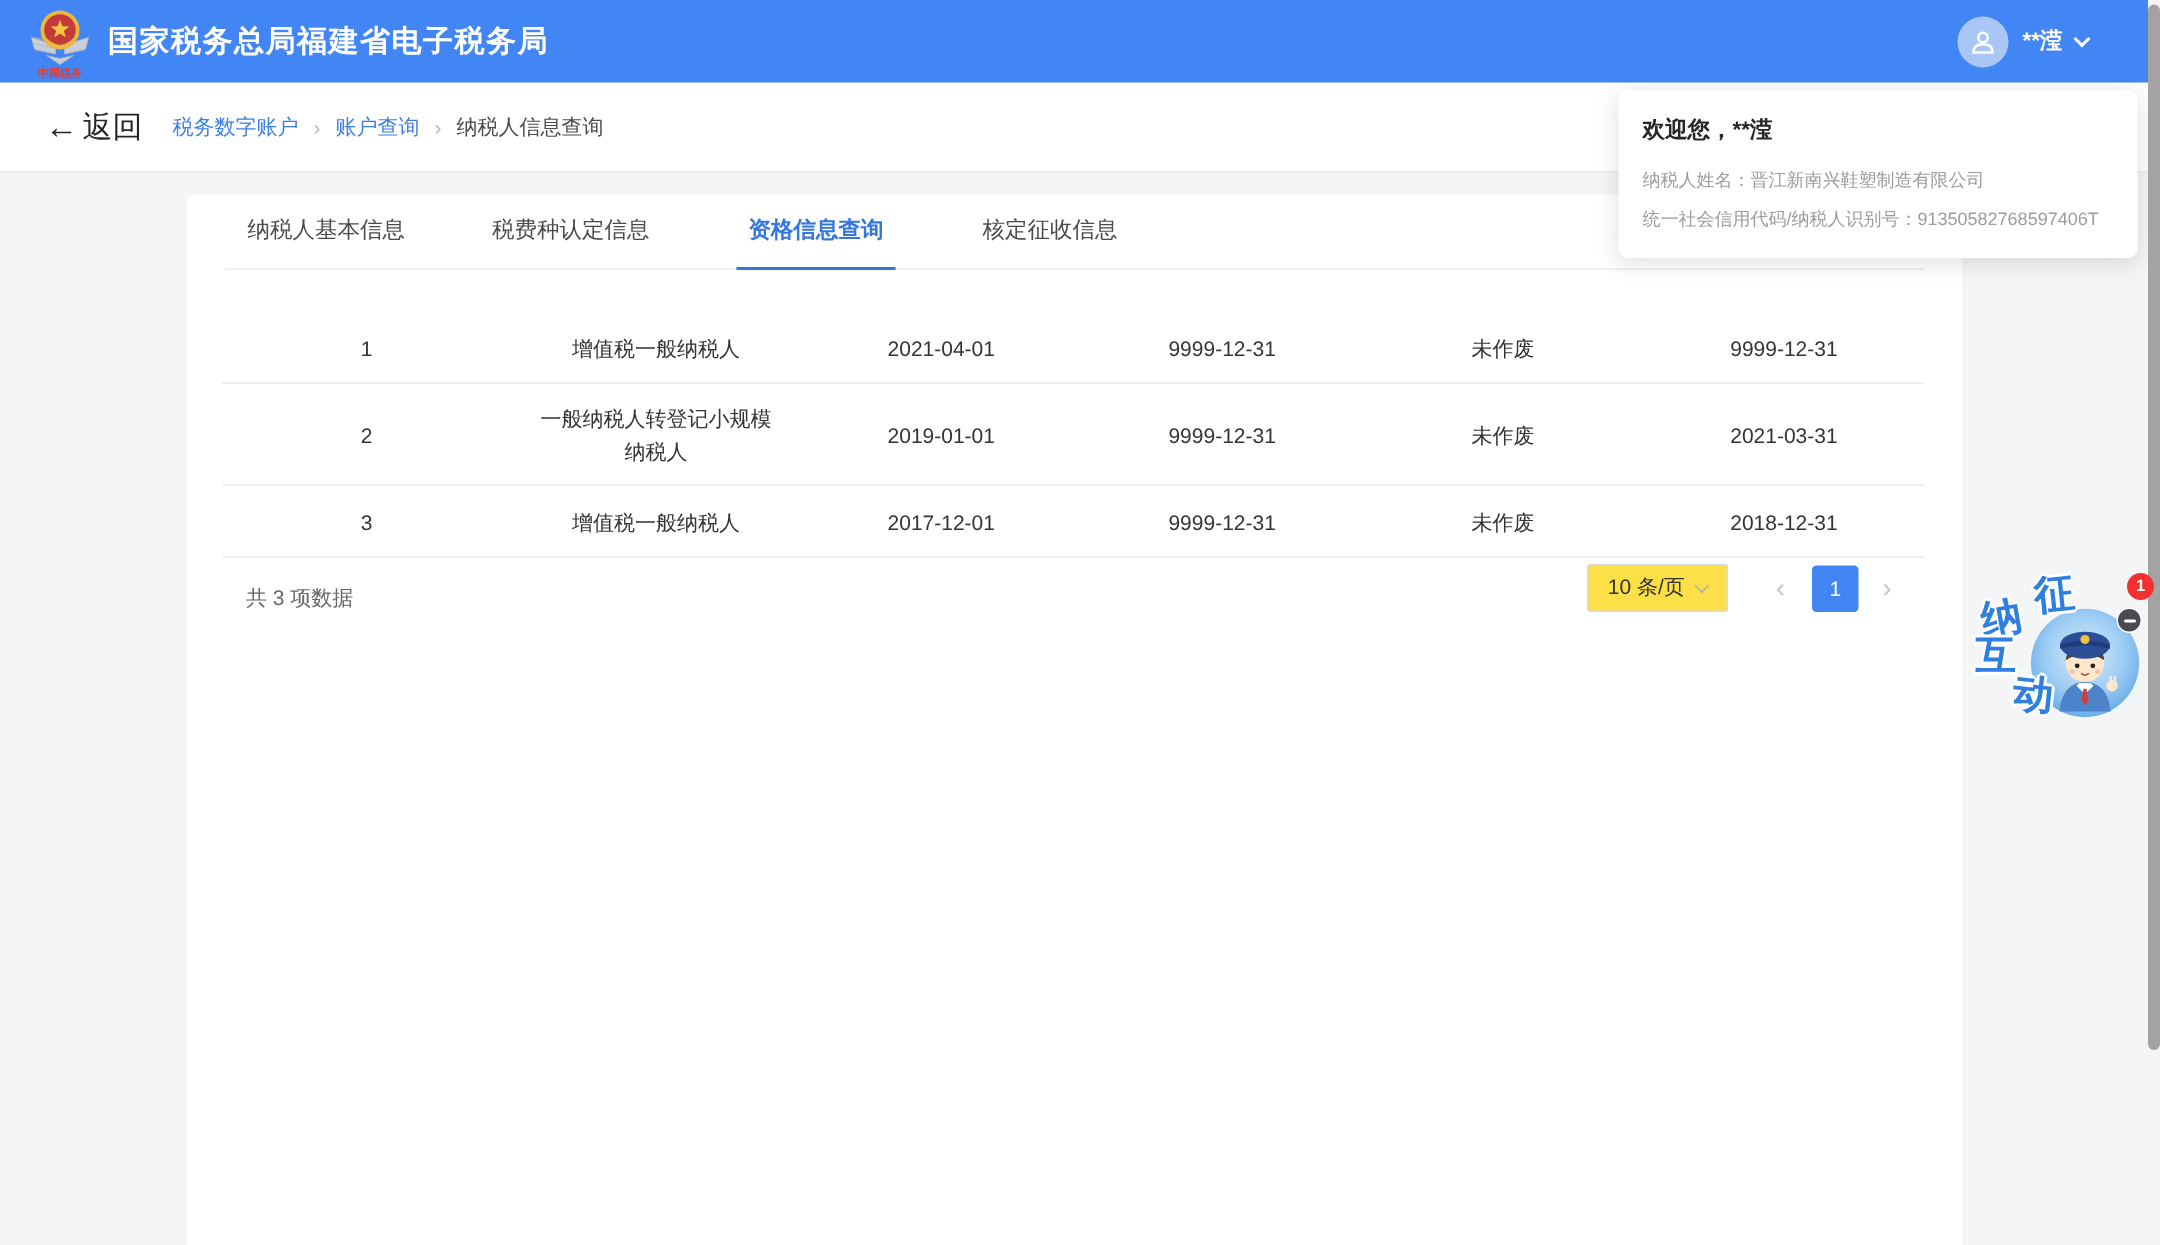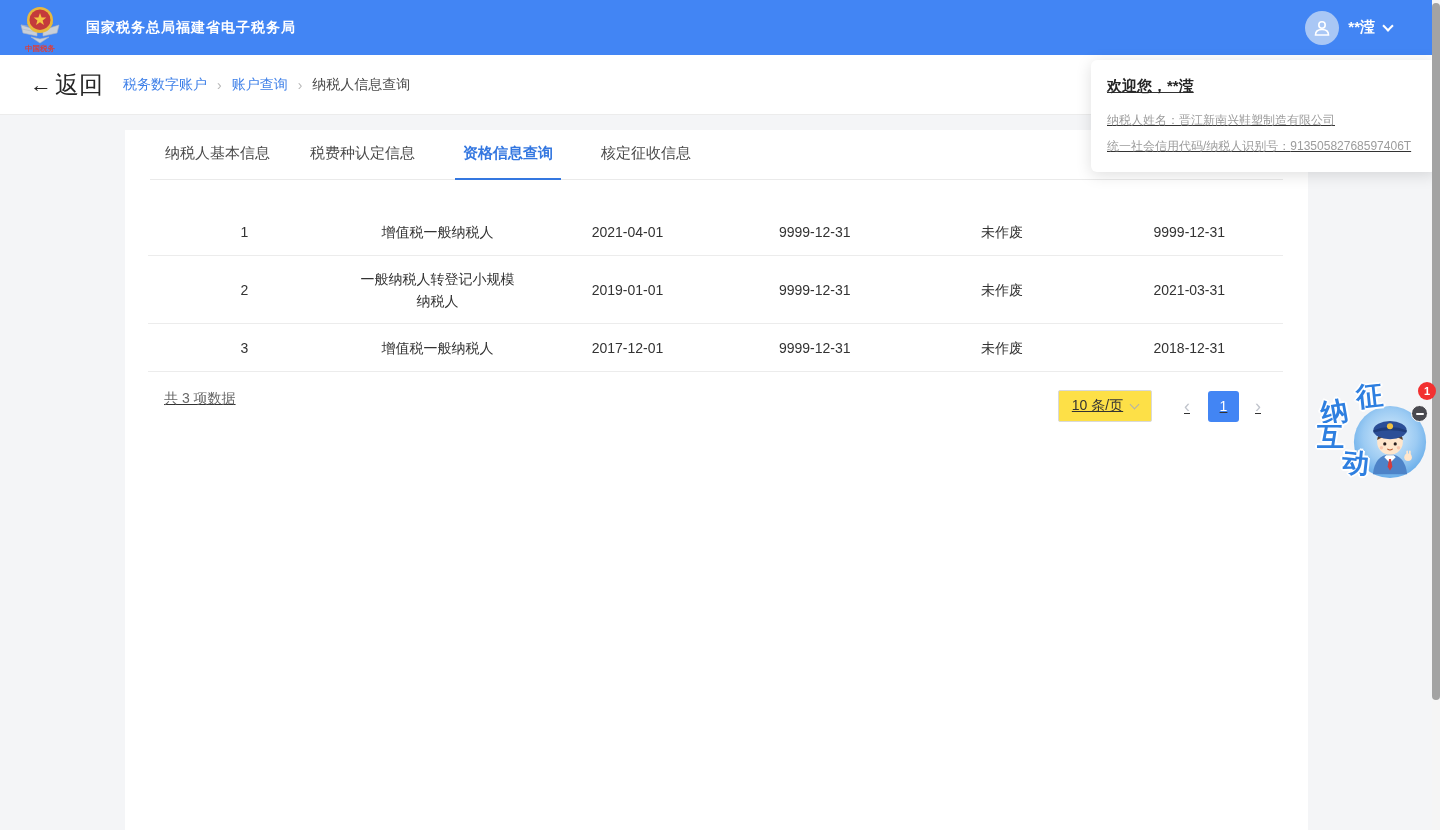--- a/index.html
+++ b/index.html
@@ -8,65 +8,64 @@
     width:1440px; height:830px; overflow:hidden; position:relative;
     background:#F4F5F7; font-family:"Liberation Sans", sans-serif; color:#333;
   }
 
   
   .app-header {
     position:absolute; top:0; left:0; right:0; height:55px;
     background:#4285F4; display:flex; align-items:center; z-index:4;
   }
   .logo { width:46px; height:50px; margin-left:17px; flex:none; }
-  .app-title { color:#fff; font-size:14px; font-weight:bold; margin-left:23px; letter-spacing:1px; }
+  .app-title { color:#fff; font-size:20px; font-weight:bold; margin-left:9px; letter-spacing:1px; }
   .header-right { margin-left:auto; margin-right:48px; display:flex; align-items:center; }
   .avatar {
     width:34px; height:34px; border-radius:50%; background:#A9C7F5;
     display:flex; align-items:center; justify-content:center; cursor:pointer;
   }
   .avatar svg { width:20px; height:20px; }
   .username { color:#fff; font-size:15px; font-weight:bold; margin-left:9px; cursor:pointer; }
   .chev-down {
     width:8px; height:8px; border-right:2px solid #fff; border-bottom:2px solid #fff;
     transform:rotate(45deg); margin-left:9px; margin-top:-4px; cursor:pointer;
   }
 
   
   .bread-bar {
     position:absolute; top:55px; left:0; right:0; height:60px; background:#fff;
     border-bottom:1px solid #ECECEC; display:flex; align-items:center; z-index:2;
   }
   .back-btn { display:flex; align-items:center; margin-left:30px; cursor:pointer; }
   .back-arrow { font-size:22px; color:#262626; line-height:1; }
-  .back-label { font-size:24px; color:#262626; margin-left:3px; }
+  .back-label { font-size:20px; color:#262626; margin-left:3px; }
   .crumbs { display:flex; align-items:center; margin-left:20px; font-size:14px;justify-content:center; }
   .crumb-link { color:#3D7FE8; cursor:pointer; }
   .crumb-sep { color:#B8B8B8; margin:0 10px; font-size:14px; }
   .crumb-current { color:#4A4A4A; }
 
   
   .user-panel {
-    position:absolute; top:60px; right:3px; width:346px; z-index:11;
+    position:absolute; top:60px; right:15px; width:346px; z-index:11;
     background:#fff; border-radius:6px; box-shadow:0 3px 16px rgba(0,0,0,0.13);
     padding:17px 16px 13px 16px;
-    text-decoration:underline;
   }
   .greeting { font-size:15px; font-weight:bold; color:#262626; margin-bottom:11px; }
   .panel-line { font-size:12px; color:#9C9C9C; line-height:26px; white-space:nowrap; }
 
   
   .card {
     position:absolute; top:130px; left:125px; width:1183px; bottom:0;
     background:#fff; z-index:1;
   }
 
   
   .tabs {
-    margin:0 25px; padding:14px 15px 0 15px; display:flex; gap:40px;
+    margin:0 25px; padding:14px 15px 0 15px; display:flex; gap:58px;
     border-bottom:1px solid #EAEAEA;
   }
   .tab {
     font-size:15px; color:#4A4A4A; padding-bottom:15px; cursor:pointer;
     border-bottom:2px solid transparent; margin-bottom:-1px;
   }
   .tab.active { color:#3477E0; font-weight:bold; border-bottom-color:#3477E0; padding-left:8px; padding-right:8px; }
 
   
   .table { margin:28px 25px 0 23px; }
@@ -77,21 +76,21 @@
   .t-head .cell { font-size:14px; font-weight:bold; color:#333; text-align:center; }
   .t-row {
     display:grid; grid-template-columns:17% 17% 16.5% 16.5% 16.5% 16.5%;
     min-height:48px; align-items:center; border-bottom:1px solid #ECECEC;
   }
   .t-row .cell { font-size:14px; color:#333; text-align:center; padding:8px 18px; line-height:22px; }
   .t-row.tall { min-height:68px; }
 
   
   .table-footer {
-    margin:18px 25px 0 23px; display:flex; align-items:flex-start;text-decoration:underline;
+    margin:4px 25px 0 23px; display:flex; align-items:flex-end;
   }
   .total-label { font-size:14px; color:#666; padding-left:16px; }
   .pager { margin-left:auto; display:flex; align-items:center; margin-right:18px; }
   .page-size-select {
     height:32px; min-width:94px; border:1px solid #D9D9D9; border-radius:2px;
     display:flex; align-items:center; justify-content:center; gap:8px;
     font-size:14px; color:#333; background:#fde047; cursor:pointer; padding:0 10px;
   }
   .select-chev {
     width:7px; height:7px; border-right:1.5px solid #B0B0B0; border-bottom:1.5px solid #B0B0B0;

